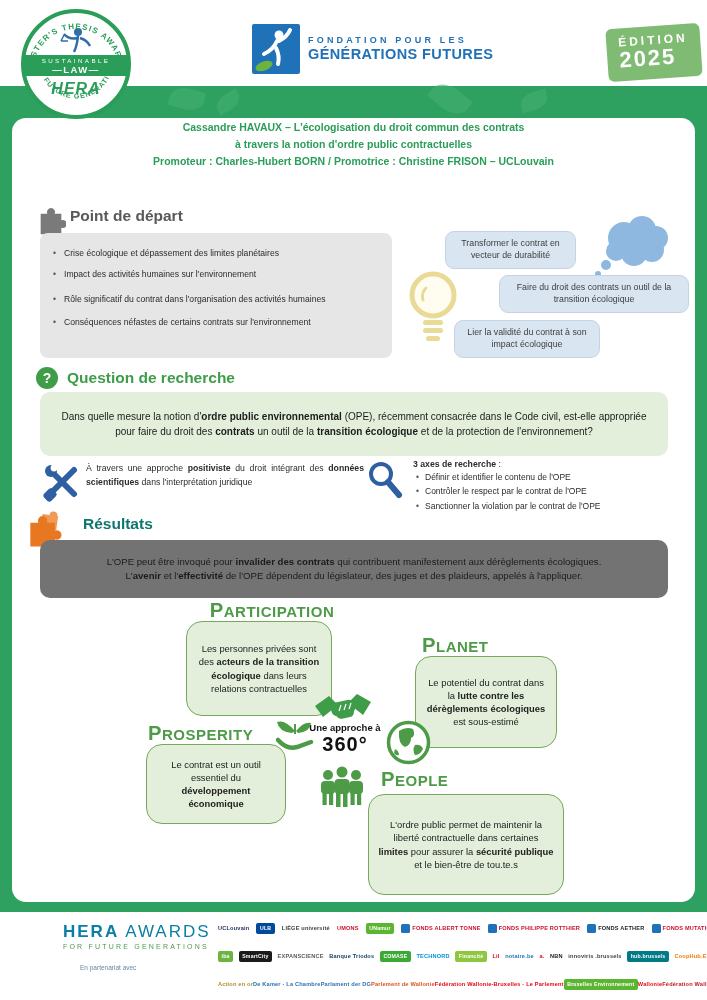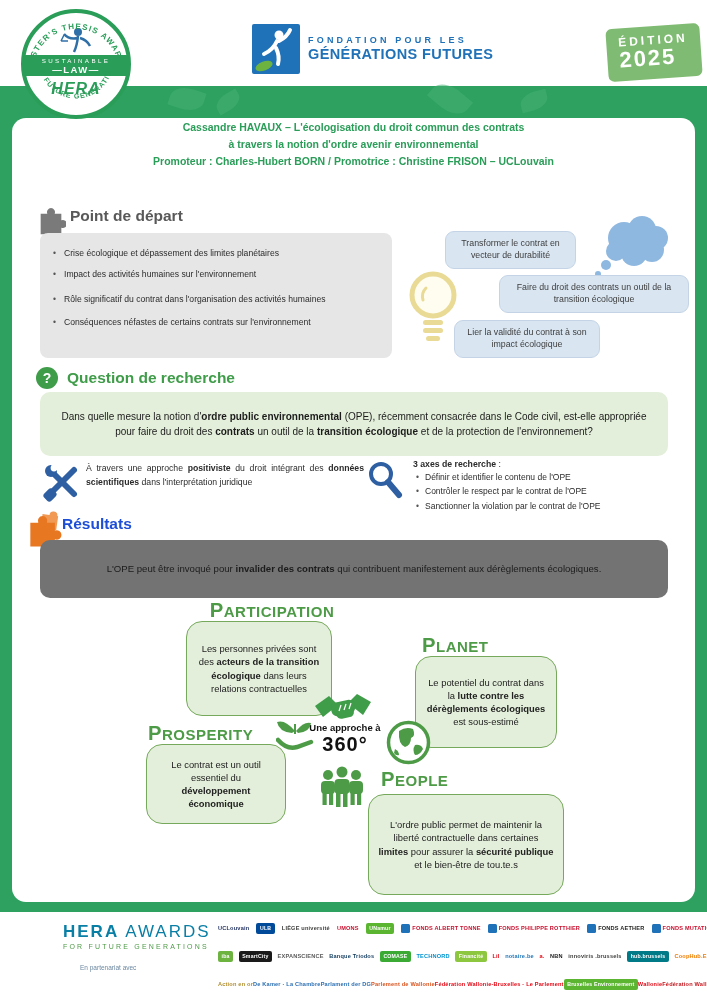--- a/index.html
+++ b/index.html
@@ -21,21 +21,21 @@
   .edition-l1 { font-size:12px; font-weight:bold; letter-spacing:3px; }
   .edition-l2 { font-size:22px; font-weight:bold; letter-spacing:2px; margin-top:-2px; }
 
   
   .card { position:absolute; left:12px; top:118px; width:683px; height:784px; background:#fff; border-radius:14px; z-index:4; }
   .title-block { padding-top:1px; text-align:center; color:#2a9d58; font-weight:bold; font-size:10.5px; line-height:1.6; }
 
   .sec-head { position:absolute; font-weight:bold; }
   .h-gray { color:#595959; font-size:15.5px; }
   .h-green { color:#3f9c49; font-size:15.5px; }
-  .h-orange { color:#1d4ed8; font-size:15.5px; }
+  .h-orange { color:#0f766e; font-size:15.5px;margin-left:21px; }
 
   .gray-box { position:absolute; left:28px; top:115px; width:352px; height:125px; background:#e6e6e6; border-radius:8px;
       padding:10px 14px 8px 10px; }
   .gray-box ul { list-style:none; }
   .gray-box li { font-size:8.6px; color:#2b2b2b; margin:4px 0 8px 14px; position:relative; line-height:1.55; }
   .gray-box li.justify { text-align:justify; line-height:2.1; }
   .gray-box li::before { content:"•"; position:absolute; left:-11px; color:#555; }
 
   .bubble { position:absolute; background:#d9e6f2; border:1px solid #c4d4e6; border-radius:9px; color:#3d3d3d;
       font-size:8.8px; text-align:center; display:flex; align-items:center; justify-content:center; padding:3px 10px; line-height:1.35; }
@@ -140,21 +140,21 @@
 
   <div class="edition-badge">
     <div class="edition-l1">ÉDITION</div>
     <div class="edition-l2">2025</div>
   </div>
 
   <div class="card">
 
     <div class="title-block">
       <div>Cassandre HAVAUX – L'écologisation du droit commun des contrats</div>
-      <div>à travers la notion d'ordre avenir environnemental</div>
+      <div>à travers la notion d'ordre public contractuelles</div>
       <div>Promoteur : Charles-Hubert BORN / Promotrice : Christine FRISON – UCLouvain</div>
     </div>
 
     <svg class="icon-abs" style="left:22px;top:85px;" width="32" height="32" viewBox="0 0 48 48">
       <path fill="#7a7a7a" d="M10 16 h10 a6 6 0 1 1 11 0 h10 v10 a6 6 0 1 1 0 11 v10 H10 z"></path>
     </svg>
     <div class="sec-head h-gray" style="left:58px;top:89px;">Point de départ</div>
     <div class="gray-box">
       <ul>
         <li>Crise écologique et dépassement des limites planétaires</li>
@@ -214,20 +214,21 @@
       </ul>
     </div>
 
     <svg class="icon-abs" style="left:12px;top:392px;" width="38" height="38" viewBox="0 0 48 48">
       <path fill="#f09a56" d="M22 6 h9 a5 5 0 1 1 10 0 h1 v18 H24 z" transform="rotate(8 30 15)"></path>
       <path fill="#e87722" d="M8 16 h10 a6 6 0 1 1 11 0 h10 v10 a6 6 0 1 1 0 11 v9 H8 z"></path>
     </svg>
     <div class="sec-head h-orange" style="left:50px;top:397px;">Résultats</div>
     <div class="peach-box">
       <p><span>L'OPE peut être invoqué pour </span><b>invalider des contrats</b><span> qui contribuent manifestement aux dérèglements écologiques.</span></p>
+      <p><span>L'</span><b>avenir</b><span> et l'</span><b>effectivité</b><span> de l'OPE dépendent du législateur, des juges et des plaideurs, appelés à l'appliquer.</span></p>
     </div>
 
     <div class="pword" style="left:160px;top:481px;width:200px;text-align:center;">Participation</div>
     <div class="pill-box" style="left:174px;top:503px;width:146px;height:95px;">
       <p><span>Les personnes privées sont des </span><b>acteurs de la transition écologique</b><span> dans leurs relations contractuelles</span></p>
     </div>
     <svg class="icon-abs" style="left:302px;top:572px;" width="58" height="44" viewBox="0 0 58 44">
       <polygon points="1,16 15,6 24,15 9,27" fill="#3f9c49"></polygon>
       <polygon points="57,12 43,4 34,13 49,25" fill="#3f9c49"></polygon>
       <rect x="17" y="11" width="24" height="14" rx="6" fill="#3f9c49" transform="rotate(-12 29 18)"></rect>

